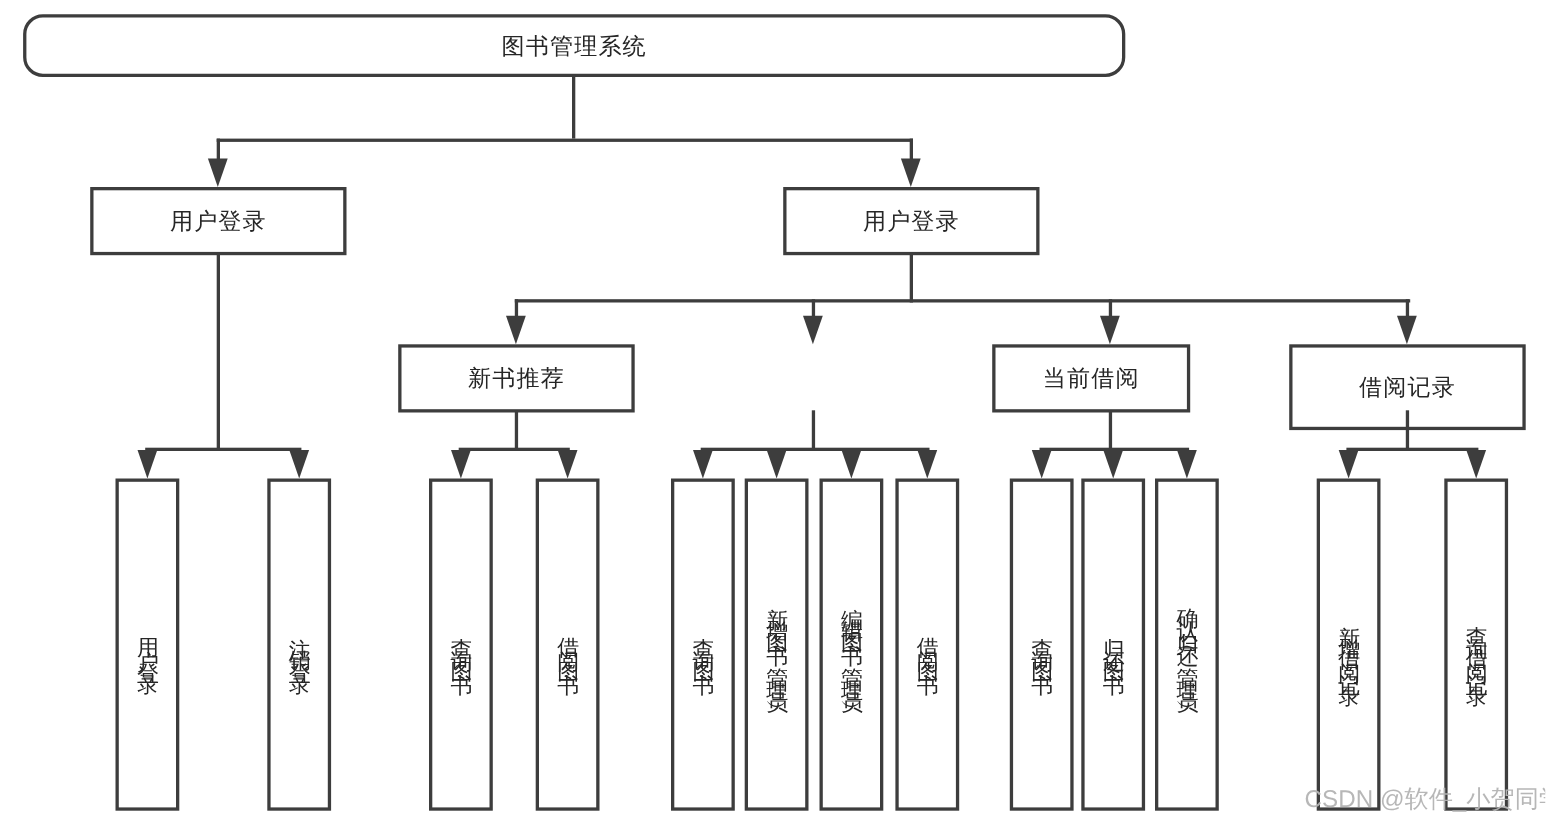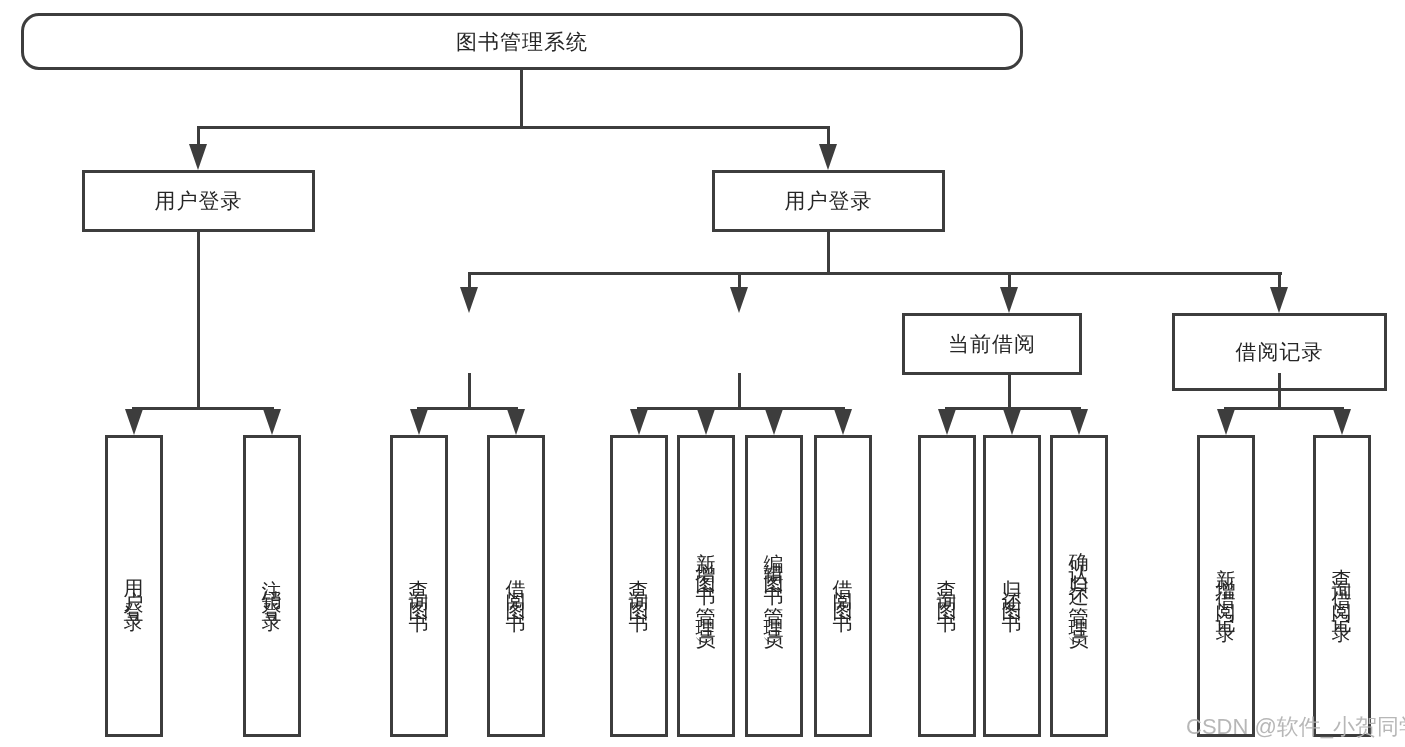--- a/index.html
+++ b/index.html
@@ -81,20 +81,21 @@
   <div class="hline" style="left:468px;top:272px;width:814px;"></div>
   <div class="vline" style="left:468px;top:272px;height:17px;"></div>
   <div class="arrow" style="left:460px;top:287px;"></div>
   <div class="vline" style="left:738px;top:272px;height:17px;"></div>
   <div class="arrow" style="left:730px;top:287px;"></div>
   <div class="vline" style="left:1008px;top:272px;height:17px;"></div>
   <div class="arrow" style="left:1000px;top:287px;"></div>
   <div class="vline" style="left:1278px;top:272px;height:17px;"></div>
   <div class="arrow" style="left:1270px;top:287px;"></div>
 
+  <div class="box" style="left:362px;top:313px;width:215px;height:62px;">新书推荐</div>
   <div class="box" style="left:902px;top:313px;width:180px;height:62px;">当前借阅</div>
   <div class="box" style="left:1172px;top:313px;width:215px;height:78px;">借阅记录</div>
 
   <div class="vline" style="left:197px;top:230px;height:180px;"></div>
   <div class="hline" style="left:132px;top:407px;width:142px;"></div>
   <div class="arrow" style="left:125px;top:409px;"></div>
   <div class="arrow" style="left:263px;top:409px;"></div>
 
   <div class="vline" style="left:468px;top:373px;height:37px;"></div>
   <div class="hline" style="left:417px;top:407px;width:101px;"></div>

